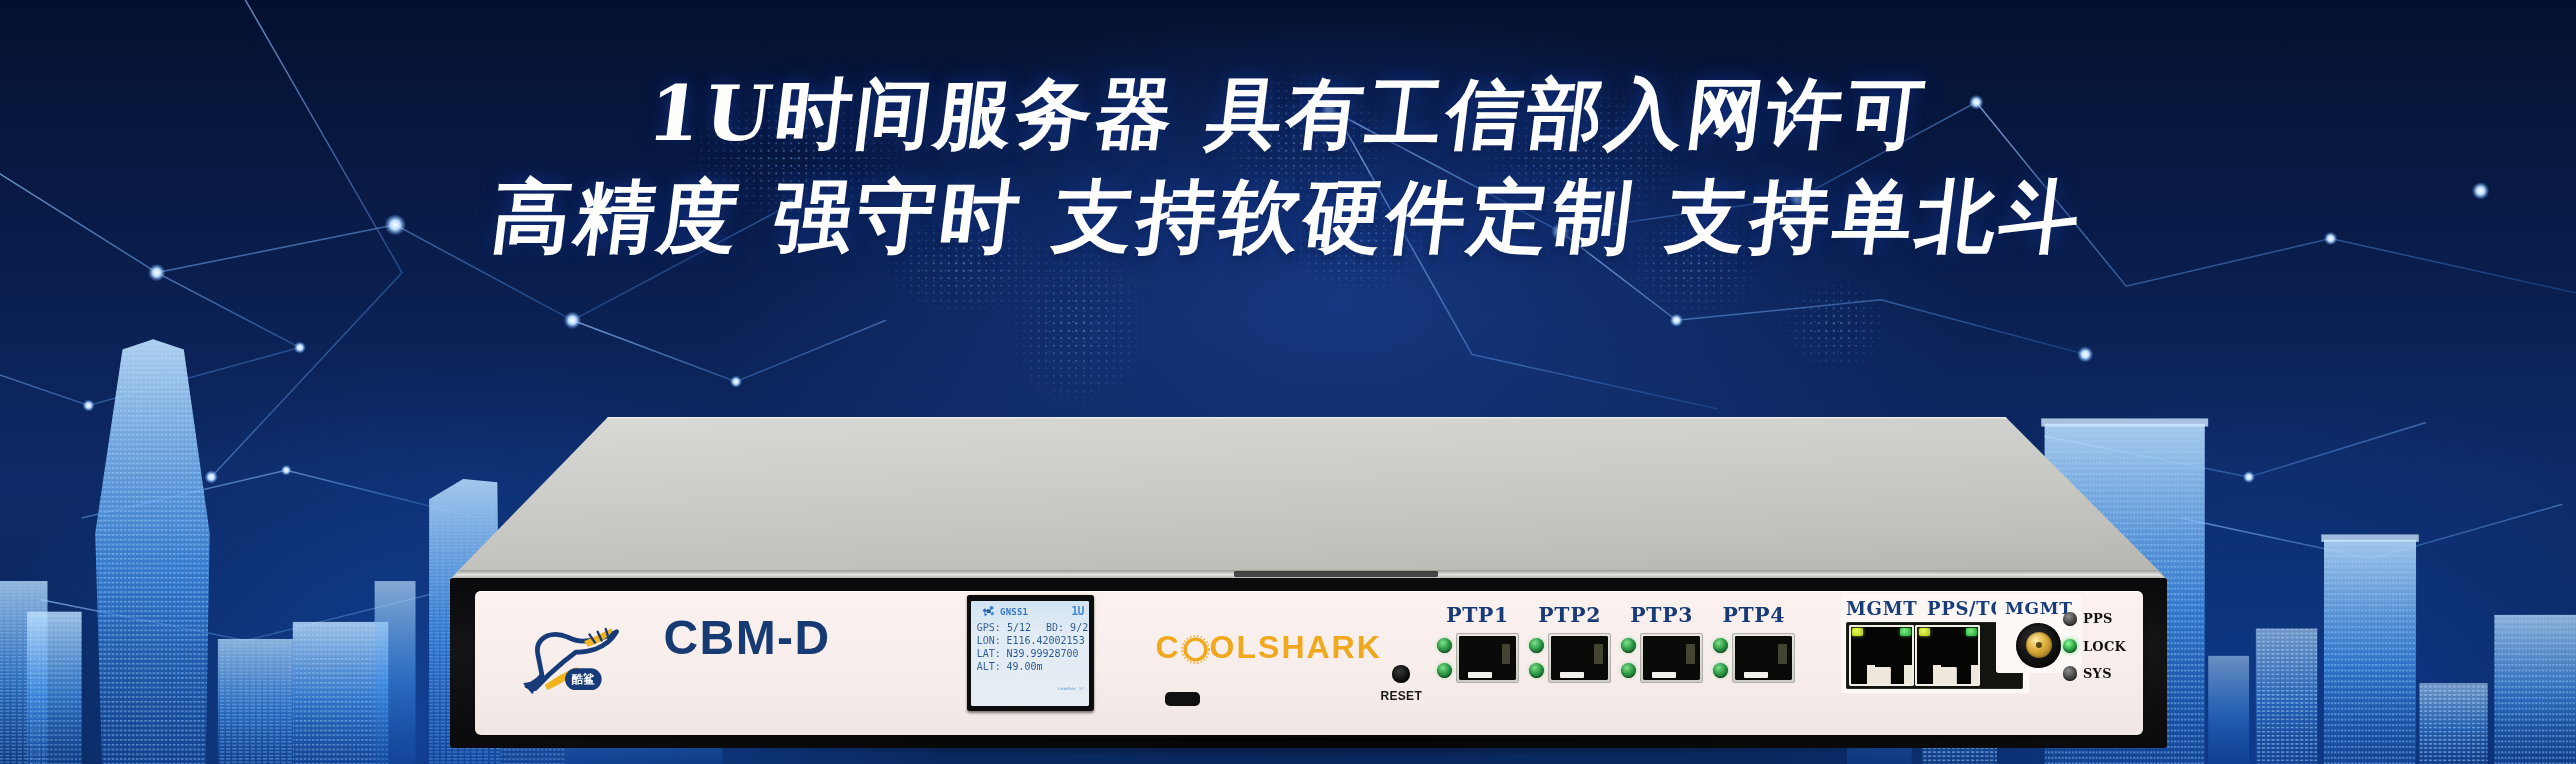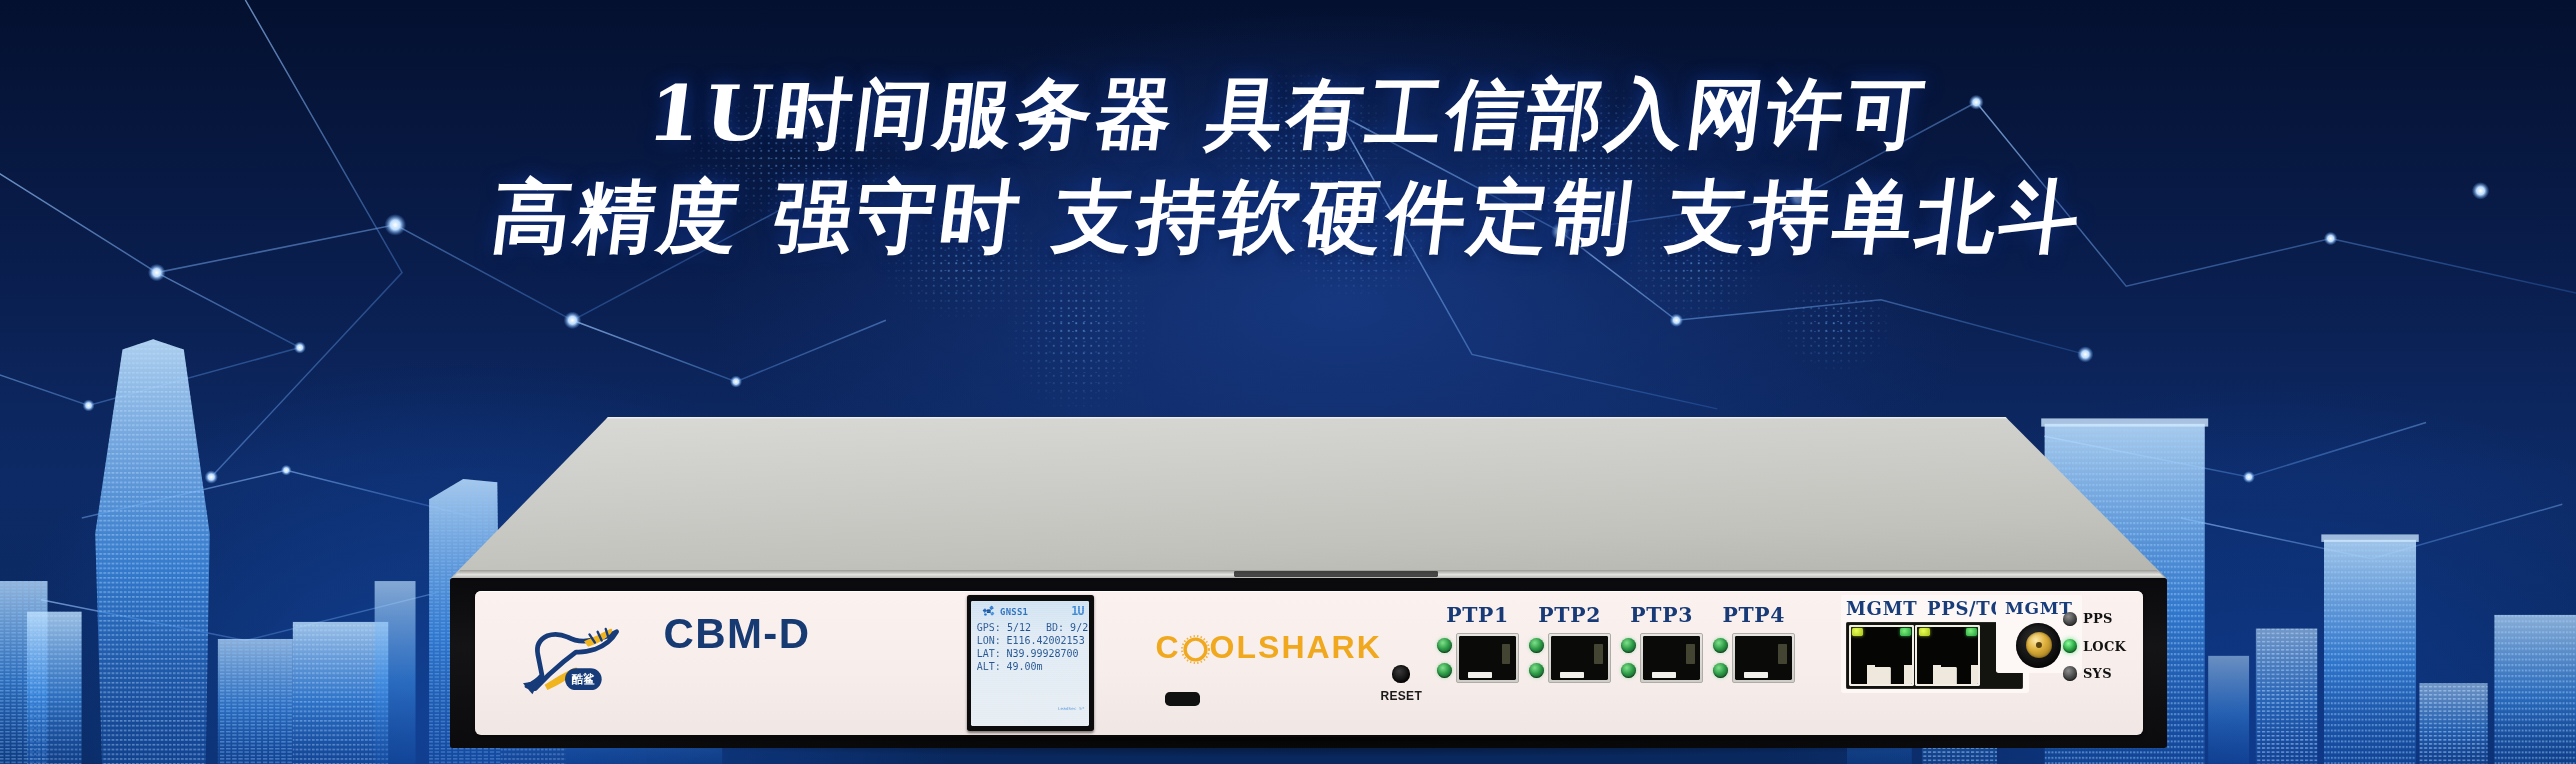--- a/index.html
+++ b/index.html
@@ -115,26 +115,26 @@
   }
 
   
   .brand {
     position:absolute; left:33px; top:19px;
     display:flex; align-items:flex-start; gap:27px;
   }
   .shark-logo { width:129px; height:95px; }
   .brand-model {
     font-family:"Liberation Sans", sans-serif;
-    font-size:42px; font-weight:700; color:#173a73; letter-spacing:1.4px;
+    font-size:48px; font-weight:700; color:#173a73; letter-spacing:1.4px;
   }
 
   
   .lcd-frame {
-    position:absolute; left:492px; top:4.1px; width:127px; height:136px;
+    position:absolute; left:492px; top:4.1px; width:127px; height:116px;
     background:#0c0c0c; border-radius:2.7px; padding:5.5px 4.8px;
     box-shadow:0 1.4px 2.7px rgba(0,0,0,.5);
   }
   .lcd {
     width:100%; height:100%; border-radius:1.4px;
     background:linear-gradient(180deg,#cfe2f2 0%, #dfeaf4 28%, #e6edf3 100%);
     position:relative; overflow:hidden;
     font-family:"DejaVu Sans Mono", monospace;
   }
   .lcd::after {

